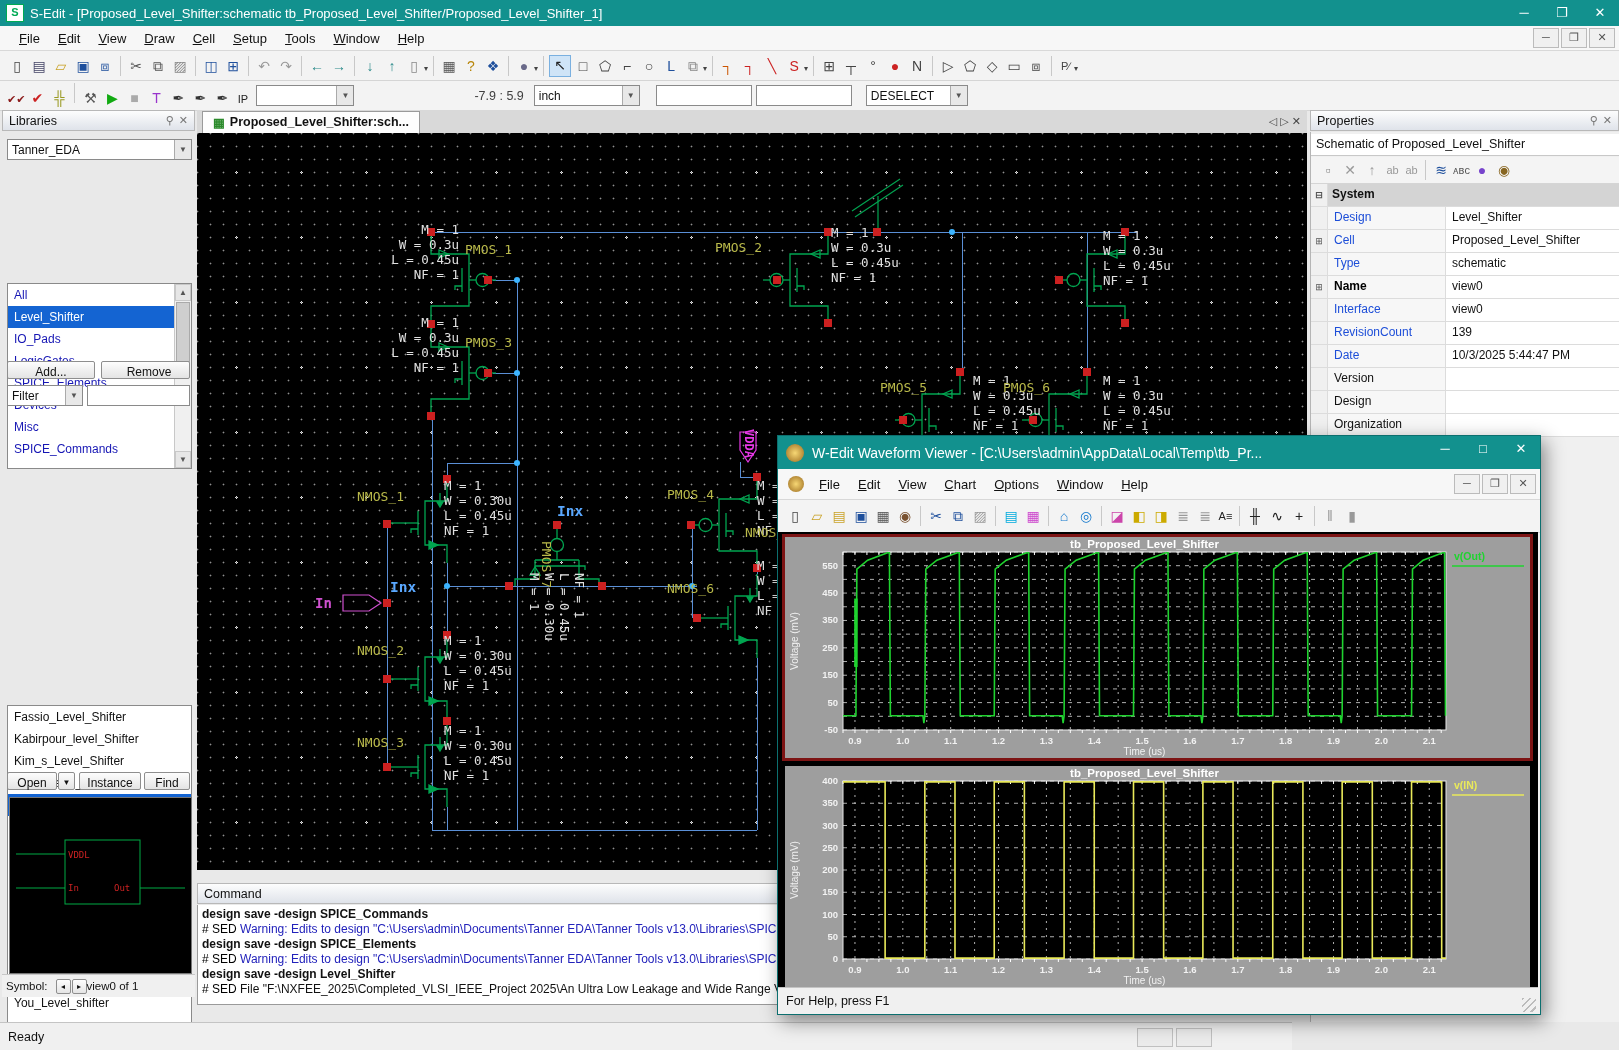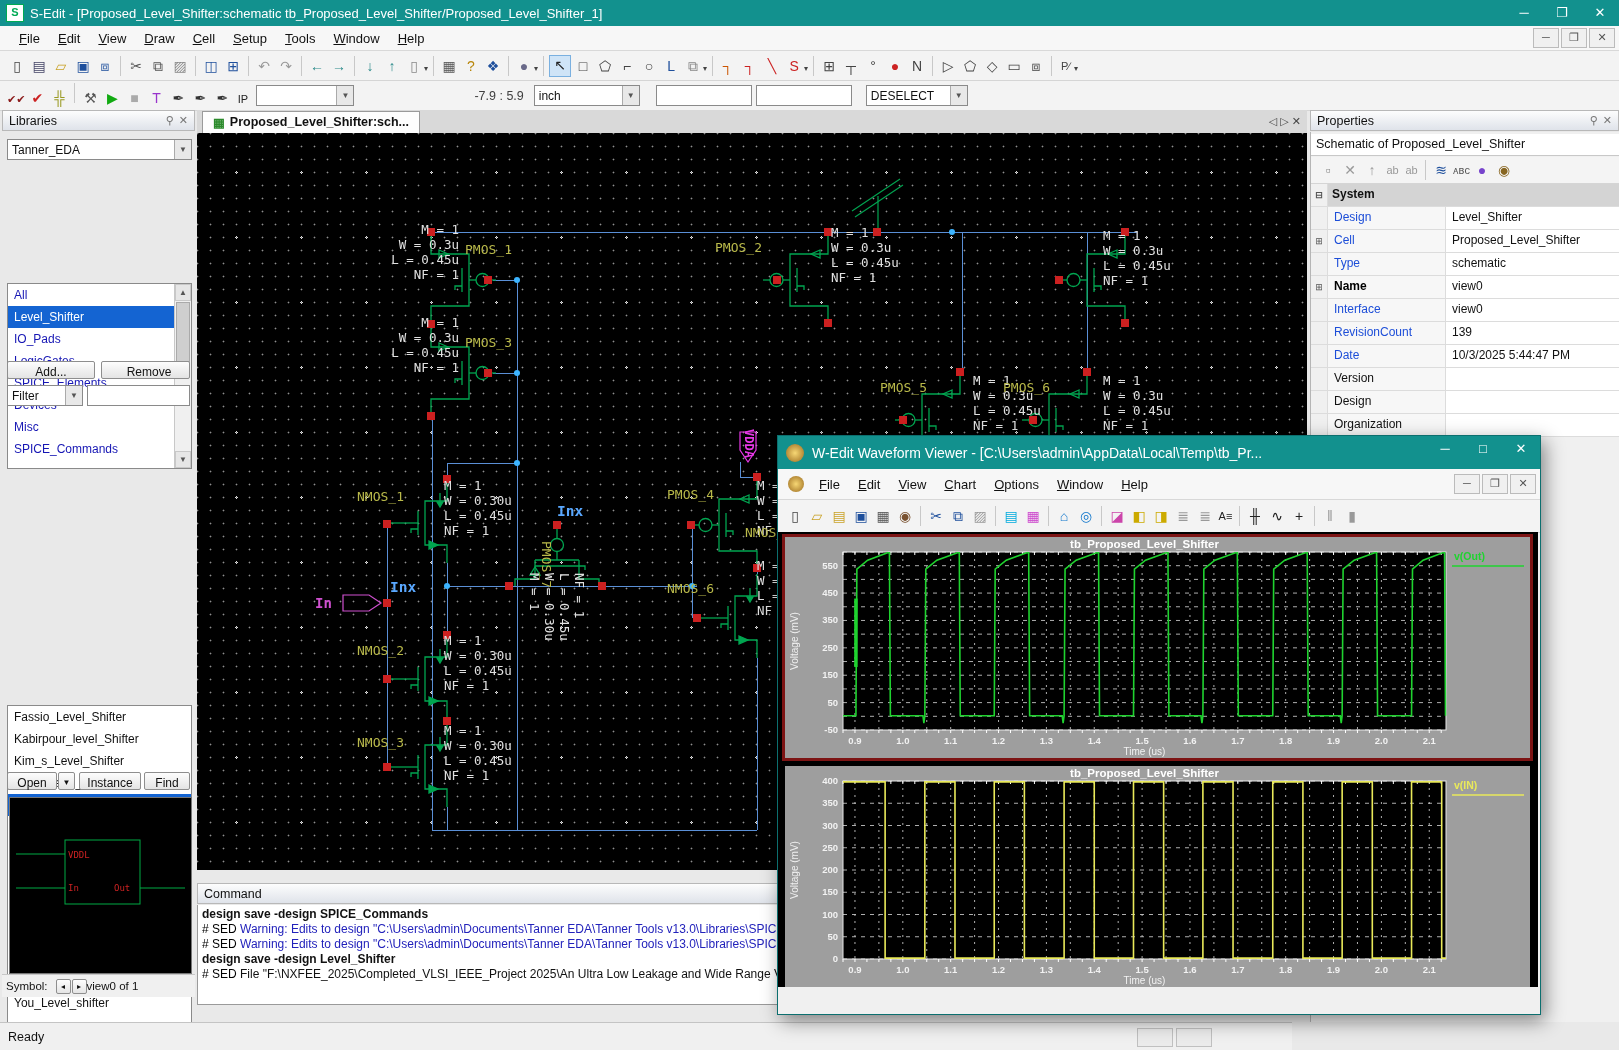--- a/index.html
+++ b/index.html
@@ -511,20 +511,21 @@
         <polygon points="543,299 559,299 559,317 551,329 543,317" fill="none" stroke="#e838e8" stroke-width="1.2"></polygon>
         <text x="548" y="296" fill="#e838e8" font-size="12px" font-family="DejaVu Sans Mono, monospace" text-anchor="start" font-weight="bold" transform="rotate(90 548 296)">VDDA</text>
       </svg></div>
 
   <div class="abs phdr" style="left:197px;top:883px;width:1110px;">
     <span>Command</span>
   </div>
   <div class="abs" id="cmd-lines" style="left:197px;top:905px;width:1110px;height:100px;background:#fff;border:1px solid #9a9a9a;border-top:none;overflow:hidden;padding:2px 0 0 4px;box-sizing:border-box;">
       <div class="cline cmd">design save -design SPICE_Commands</div>
       <div class="cline warn"><span class="pre"># SED</span><span class="msg">  Warning: Edits to design "C:\Users\admin\Documents\Tanner EDA\Tanner Tools v13.0\Libraries\SPICE_Commands" a</span></div>
+      <div class="cline cmd">design save -design SPICE_Elements</div>
       <div class="cline warn"><span class="pre"># SED</span><span class="msg">  Warning: Edits to design "C:\Users\admin\Documents\Tanner EDA\Tanner Tools v13.0\Libraries\SPICE_Elements" ar</span></div>
       <div class="cline cmd">design save -design Level_Shifter</div>
       <div class="cline info"><span class="pre"># SED</span><span class="msg">  File "F:\NXFEE_2025\Completed_VLSI_IEEE_Project 2025\An Ultra Low Leakage and Wide Range Voltage Level Shift</span></div>
     </div>
 
   <div class="abs phdr" style="left:1310px;top:110px;width:309px;">
     <span>Properties</span>
     <span class="pico"><span>⚲</span><span>✕</span></span>
   </div>
   <div class="abs" style="left:1310px;top:132px;width:309px;height:890px;background:#f0f0f0;border-left:1px solid #b5b5b5;box-sizing:border-box;"></div>
@@ -994,15 +995,19 @@
             <text x="53" y="173.75" fill="#f2f2f2" font-size="9.5px" font-weight="bold" text-anchor="end" font-family="Liberation Sans, sans-serif">50</text>
             <text x="53" y="196" fill="#f2f2f2" font-size="9.5px" font-weight="bold" text-anchor="end" font-family="Liberation Sans, sans-serif">0</text>
             <text x="359.5" y="11" fill="#fff" font-size="11.5px" font-weight="bold" text-anchor="middle" font-family="Liberation Sans, sans-serif">tb_Proposed_Level_Shifter</text>
             <text x="359.5" y="218" fill="#f2f2f2" font-size="10px" text-anchor="middle" font-family="Liberation Sans, sans-serif">Time (us)</text>
             <text x="0" y="0" fill="#f0f0f0" font-size="10px" text-anchor="middle" font-family="Liberation Sans, sans-serif" transform="translate(13 104) rotate(-90)">Voltage (mV)</text>
             <text x="669" y="23" fill="#e9e95a" font-size="10.5px" font-weight="bold" font-family="Liberation Sans, sans-serif">v(IN)</text>
             <line x1="667" y1="29" x2="739" y2="29" stroke="#e9e95a" stroke-width="1.5"></line>
             <path d="M 58 15.89 L 100.1142857142857 15.89 L 100.1142857142857 192.10999999999999 L 139.83571428571432 192.10999999999999 L 139.83571428571432 15.89 L 169.9857142857143 15.89 L 169.9857142857143 192.10999999999999 L 209.22857142857148 192.10999999999999 L 209.22857142857148 15.89 L 239.37857142857146 15.89 L 239.37857142857146 192.10999999999999 L 279.1 192.10999999999999 L 279.1 15.89 L 309.25 15.89 L 309.25 192.10999999999999 L 348.4928571428572 192.10999999999999 L 348.4928571428572 15.89 L 378.64285714285717 15.89 L 378.64285714285717 192.10999999999999 L 417.88571428571436 192.10999999999999 L 417.88571428571436 15.89 L 448.0357142857143 15.89 L 448.0357142857143 192.10999999999999 L 487.75714285714287 192.10999999999999 L 487.75714285714287 15.89 L 517.907142857143 15.89 L 517.907142857143 192.10999999999999 L 557.1500000000001 192.10999999999999 L 557.1500000000001 15.89 L 587.3000000000002 15.89 L 587.3000000000002 192.10999999999999 L 626.5428571428573 192.10999999999999 L 626.5428571428573 15.89 L 656.6928571428572 15.89 L 656.6928571428572 192.10999999999999 L 661 192.10999999999999" fill="none" stroke="#e9e95a" stroke-width="1.6"></path>
           </svg></div>
     </div>
+    <div class="abs" style="left:0;top:551px;width:760px;height:26px;background:#f0f0f0;border-top:1px solid #c4c4c4;display:flex;align-items:center;">
+      <span style="margin-left:8px;font-size:12.5px;">For Help, press F1</span>
+      <span class="grip"></span>
+    </div>
   </div>
 
 </div>
 
 </body></html>

